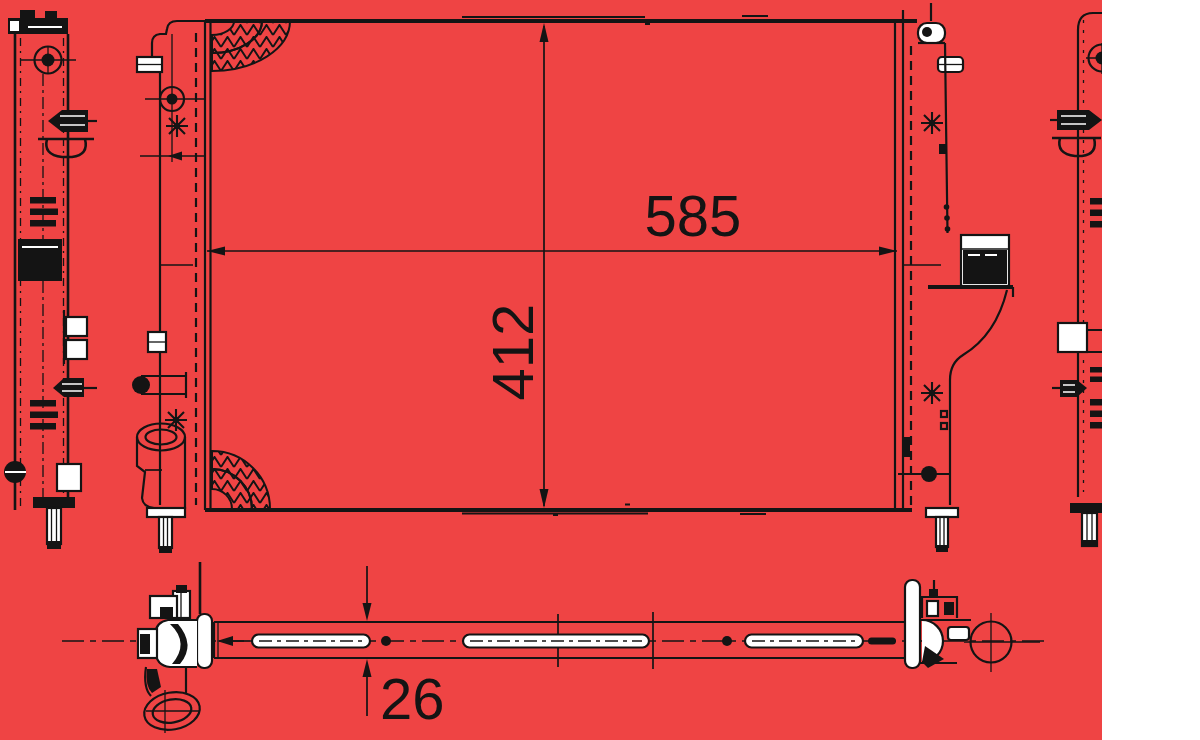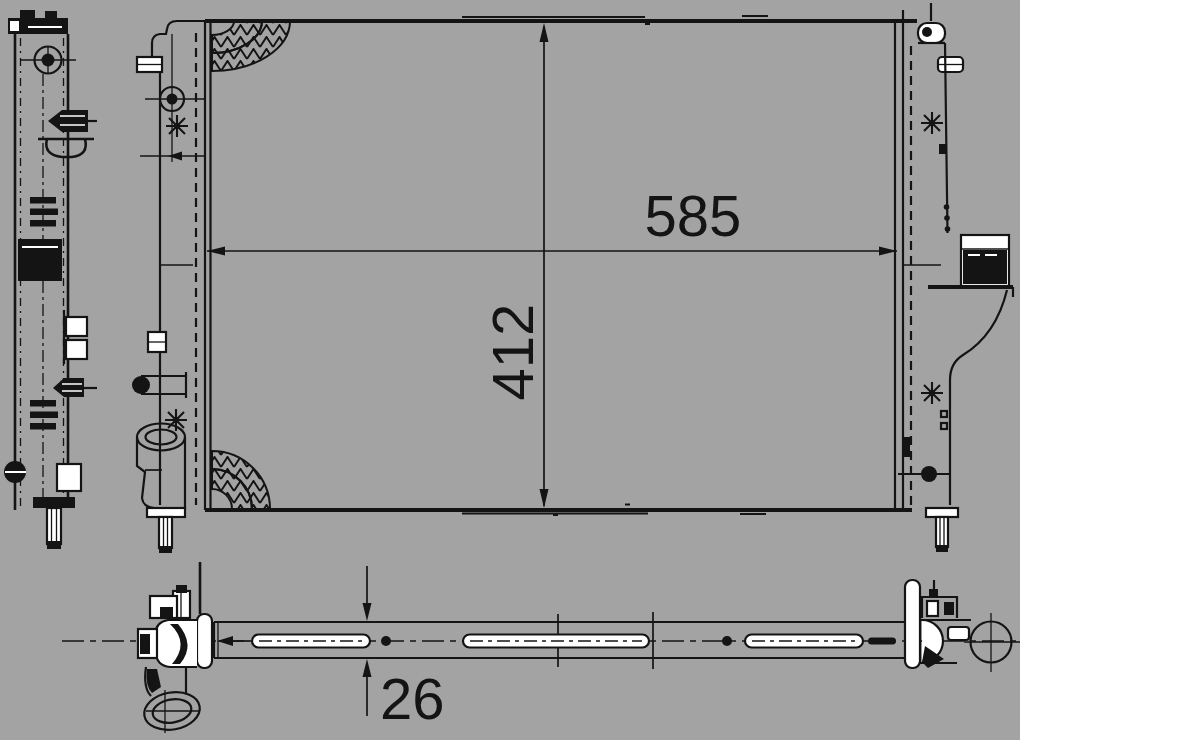--- a/index.html
+++ b/index.html
@@ -1,16 +1,16 @@
 <!DOCTYPE html>
 <html><head>
 <meta charset="utf-8">
 <style>
   html,body{margin:0;padding:0;background:#ffffff;}
-  .canvas{position:relative;width:1020px;height:740px;background:#a3a3a3;overflow:hidden;
+  .canvas{position:relative;width:1102px;height:740px;background:#ef4444;overflow:hidden;
           font-family:"Liberation Sans", sans-serif;}
   svg{display:block;}
   .ln{stroke:#141414;fill:none;stroke-width:2.2;}
   .thick{stroke-width:3.8;}
   .thin{stroke-width:1.3;}
   .med{stroke-width:1.7;}
   .hvy{stroke-width:2.6;}
   .blk{fill:#141414;stroke:none;}
   .wfill{fill:#ffffff;}
   .wht{stroke:#ffffff;fill:none;}

